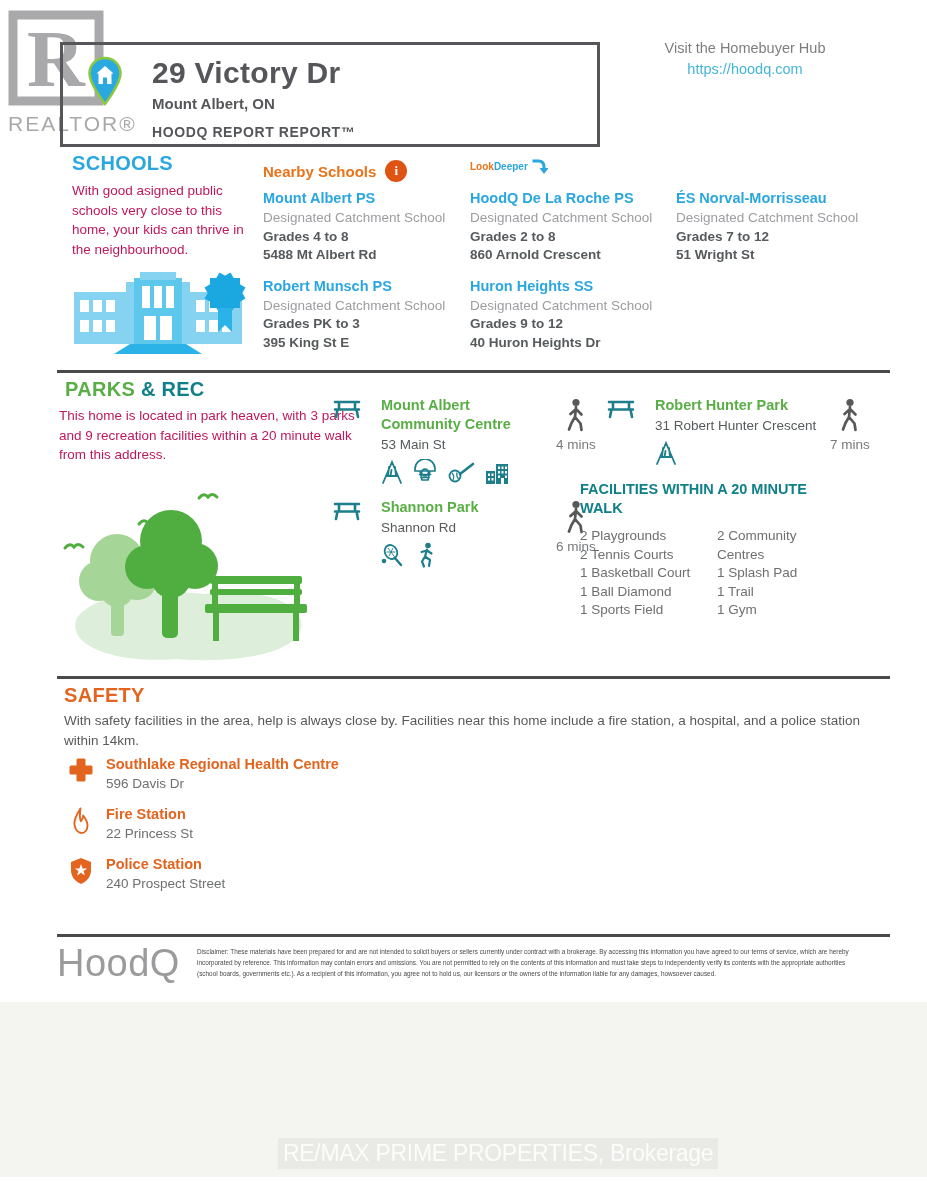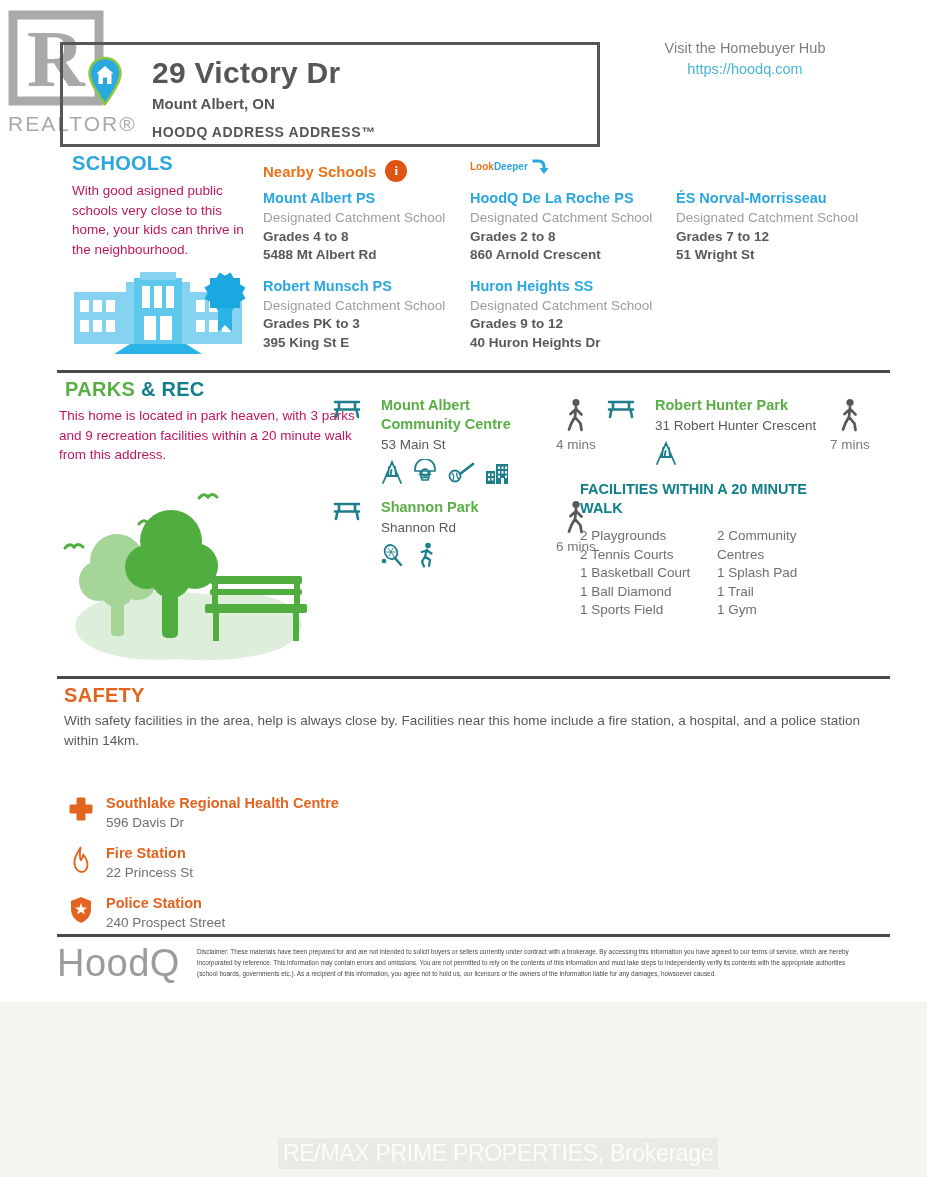--- a/index.html
+++ b/index.html
@@ -57,21 +57,21 @@
   .walker .mins { margin-top:2px; }
   .facilities { position:absolute; left:580px; top:480px; width:250px; }
   .fac-head { color:#0f7f88; font-weight:700; font-size:14.5px; line-height:19px; width:240px; }
   .fac-cols { display:flex; margin-top:9px; }
   .fac-col { font-size:13.5px; line-height:18.5px; color:#6d6f71; }
   .fac-col.c1 { width:137px; } .fac-col.c2 { width:110px; }
 
   
   .safety-head { position:absolute; left:64px; top:684px; color:#e2641f; }
   .safety-desc { position:absolute; left:64px; top:711px; width:808px; color:#58595b; }
-  .safety-list { position:absolute; left:66px; top:756px;margin-top:39px; }
+  .safety-list { position:absolute; left:66px; top:756px; }
   .safety-item { display:flex; gap:10px; margin-bottom:15px; align-items:flex-start; }
   .safety-ico { width:30px; display:flex; justify-content:center; padding-top:1px; }
   .sa-name { color:#e2641f; font-weight:700; font-size:14.5px; }
   .sa-addr { color:#6d6f71; font-size:13.5px; margin-top:4px; }
 
   
   .hoodq-logo { position:absolute; left:57px; top:942px; font-size:38px; font-weight:400; color:#9b9b9d; letter-spacing:0.5px; }
   .disclaimer { position:absolute; left:197px; top:947px; width:658px; font-size:6.4px; line-height:10.8px; color:#48494b; }
   .gray-band { position:absolute; left:0; top:1002px; width:927px; height:175px; background:#f4f4f1; }
   .watermark { position:absolute; left:278px; top:136px; background:#e9e9e6; color:#fcfcfa; font-size:23px; padding:2px 5px; letter-spacing:-0.3px; white-space:nowrap; }
@@ -96,21 +96,21 @@
       <path d="M19 2 C10 2 3.5 9 3.5 17.5 C3.5 28 19 48 19 48 C19 48 34.5 28 34.5 17.5 C34.5 9 28 2 19 2 Z" fill="#2aa9e0" stroke="#8dc63f" stroke-width="2.6"></path>
       <polygon points="10.5,17.5 19,10 27.5,17.5" fill="#ffffff"></polygon>
       <rect x="12.5" y="17" width="13" height="11" fill="#ffffff"></rect>
       <rect x="17" y="21.5" width="4" height="6.5" fill="#2aa9e0"></rect>
     </svg>
   </div>
 
   <div class="addr-text">
     <div class="addr-line1">29 Victory Dr</div>
     <div class="addr-line2">Mount Albert, ON</div>
-    <div class="addr-report">HOODQ ADDRESS ADDRESS™</div>
+    <div class="addr-report">HOODQ REPORT REPORT™</div>
   </div>
 
   <div class="hub">
     <div class="hub-text">Visit the Homebuyer Hub</div>
     <div class="hub-link">https://hoodq.com</div>
   </div>
 
   <div class="sec-head schools-head">SCHOOLS</div>
   <div class="para schools-desc">With good asigned public schools very close to this home, your kids can thrive in the neighbourhood.</div>
 

